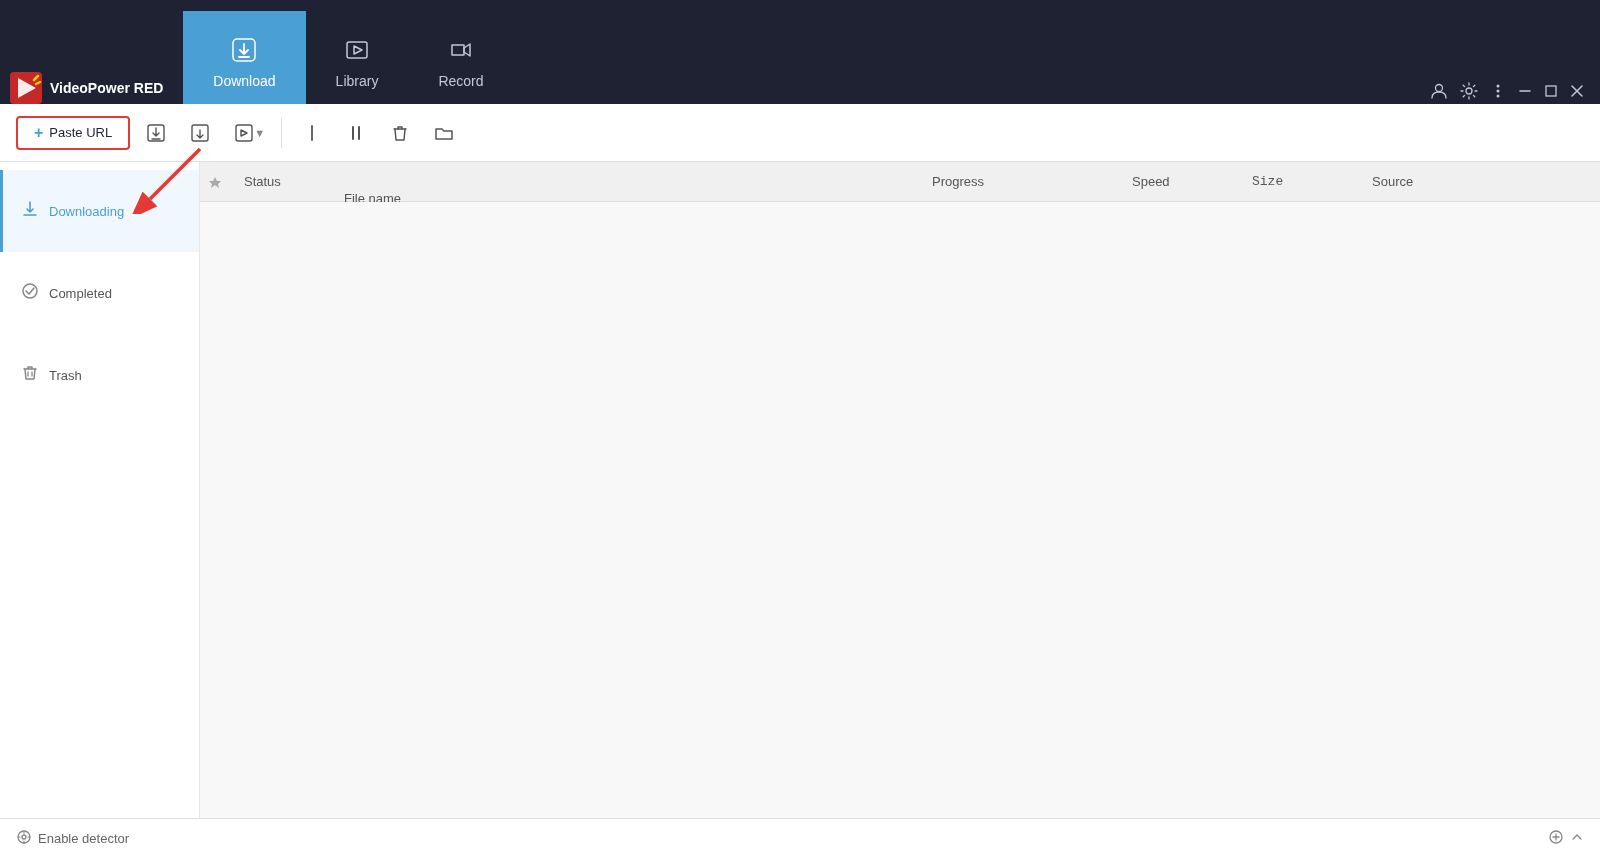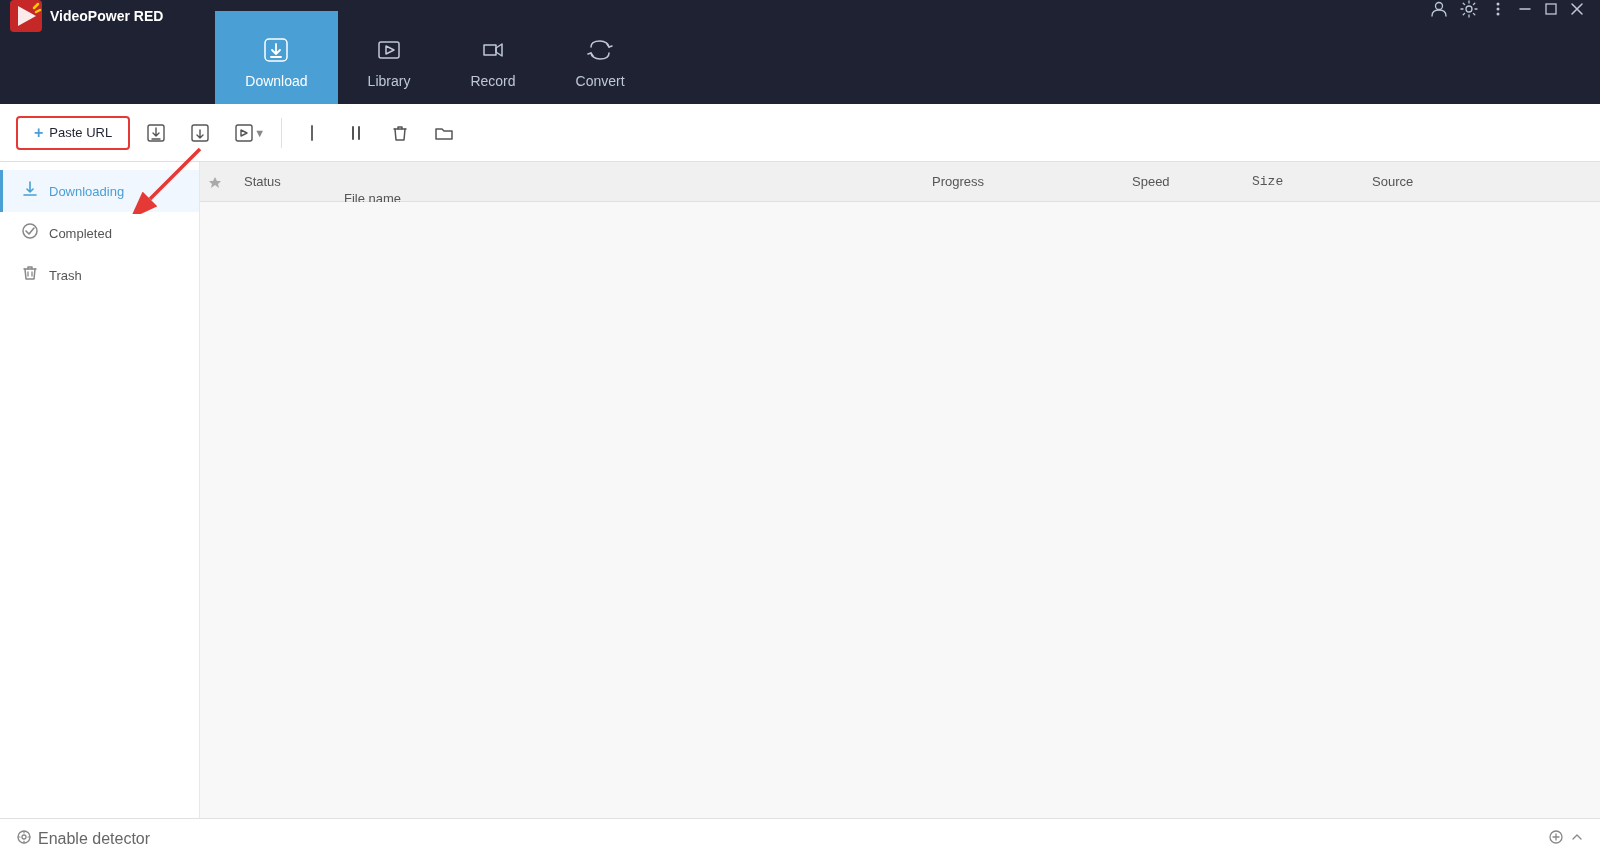--- a/index.html
+++ b/index.html
@@ -4,24 +4,23 @@
   <style>
     * { margin: 0; padding: 0; box-sizing: border-box; }
     body { width: 1600px; height: 858px; font-family: 'Segoe UI', Arial, sans-serif; overflow: hidden; background: #f0f0f0; }
 
     
     .titlebar {
       width: 100%;
       height: 104px;
       background: #1e2233;
       display: flex;
-      align-items: flex-start;
+      align-items: flex-end;
       padding: 0 0 0 10px;
       position: relative;
-      gap: 32px;
     }
 
     .app-logo {
       display: flex;
       align-items: center;
       gap: 8px;
       margin-right: 20px;
     }
     .app-logo-icon {
       width: 32px;
@@ -149,21 +148,21 @@
       background: #ffffff;
       border-right: 1px solid #e8e8e8;
       padding: 8px 0;
       flex-shrink: 0;
     }
 
     .sidebar-item {
       display: flex;
       align-items: center;
       gap: 10px;
-      padding: 10px 18px;
+      padding: 30px 18px;
       cursor: pointer;
       font-size: 13px;
       color: #555;
       border-left: 3px solid transparent;
     }
     .sidebar-item.active {
       color: #4a9fd4;
       border-left: 3px solid #4a9fd4;
       background: #f0f7ff;
     }
@@ -212,21 +211,21 @@
       border-top: 1px solid #e0e0e0;
       display: flex;
       align-items: center;
       padding: 0 16px;
       gap: 16px;
     }
     .bottom-item {
       display: flex;
       align-items: center;
       gap: 6px;
-      font-size: 16px;
+      font-size: 13px;
       color: #666;
       cursor: pointer;
     }
     .bottom-item .bi-icon {
       font-size: 14px;
       color: #888;
     }
 
     
     .annotation-arrow {
@@ -279,31 +278,20 @@
     <div class="nav-tab">
       <span class="tab-icon">
         <svg width="26" height="26" viewBox="0 0 26 26" fill="none">
           <path d="M4 8 L4 18 L16 18 L16 8 Z" stroke="#c0c8d8" stroke-width="1.5" fill="none" stroke-linejoin="round"></path>
           <path d="M16 11 L22 7 L22 19 L16 15 Z" stroke="#c0c8d8" stroke-width="1.5" fill="none" stroke-linejoin="round"></path>
         </svg>
       </span>
       <span>Record</span>
     </div>
 
-    <div class="nav-tab">
-      <span class="tab-icon">
-        <svg width="26" height="26" viewBox="0 0 26 26" fill="none">
-          <path d="M4 10 C4 6 8 4 13 4 C18 4 22 7 22 10" stroke="#c0c8d8" stroke-width="1.5" fill="none" stroke-linecap="round"></path>
-          <path d="M22 16 C22 20 18 22 13 22 C8 22 4 19 4 16" stroke="#c0c8d8" stroke-width="1.5" fill="none" stroke-linecap="round"></path>
-          <path d="M20 7 L22 10 L25 9" stroke="#c0c8d8" stroke-width="1.5" fill="none" stroke-linecap="round" stroke-linejoin="round"></path>
-          <path d="M6 19 L4 16 L1 17" stroke="#c0c8d8" stroke-width="1.5" fill="none" stroke-linecap="round" stroke-linejoin="round"></path>
-        </svg>
-      </span>
-      <span>Convert</span>
-    </div>
   </div>
 
   <div class="window-controls">
     <span>
       <svg width="18" height="18" viewBox="0 0 18 18" fill="none">
         <circle cx="9" cy="6" r="3.5" stroke="#c0c8d8" stroke-width="1.3"></circle>
         <path d="M2 16 C2 12 5 10 9 10 C13 10 16 12 16 16" stroke="#c0c8d8" stroke-width="1.3" fill="none" stroke-linecap="round"></path>
       </svg>
     </span>
     <span>

